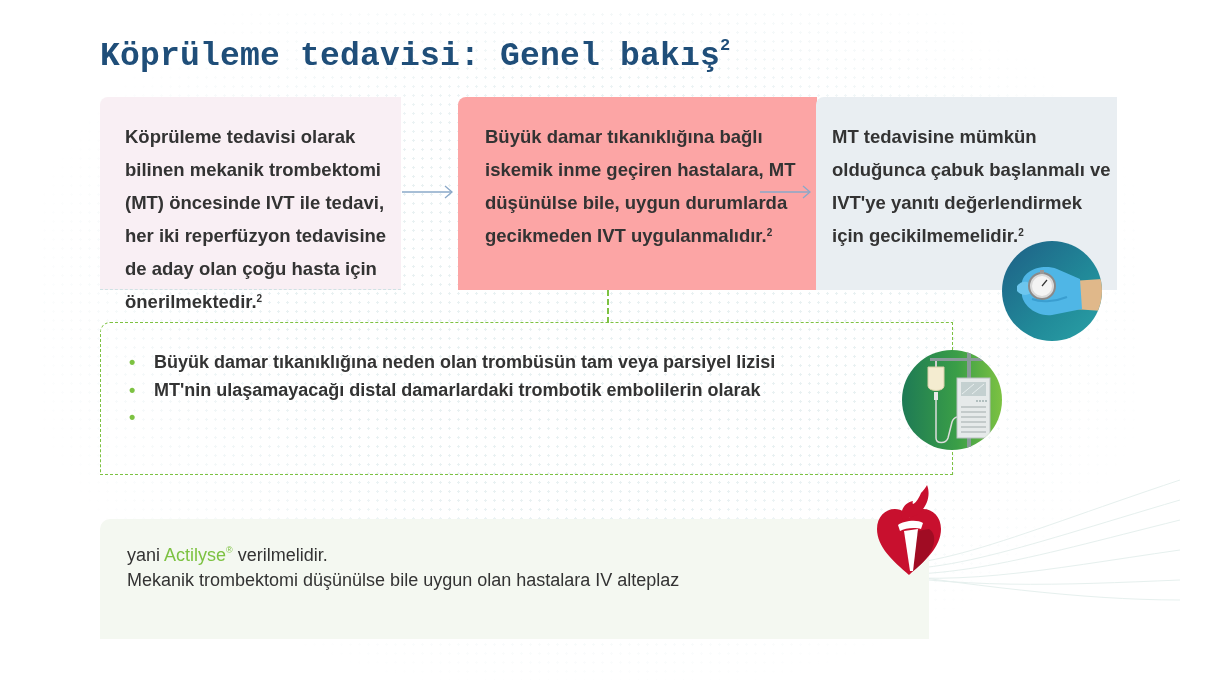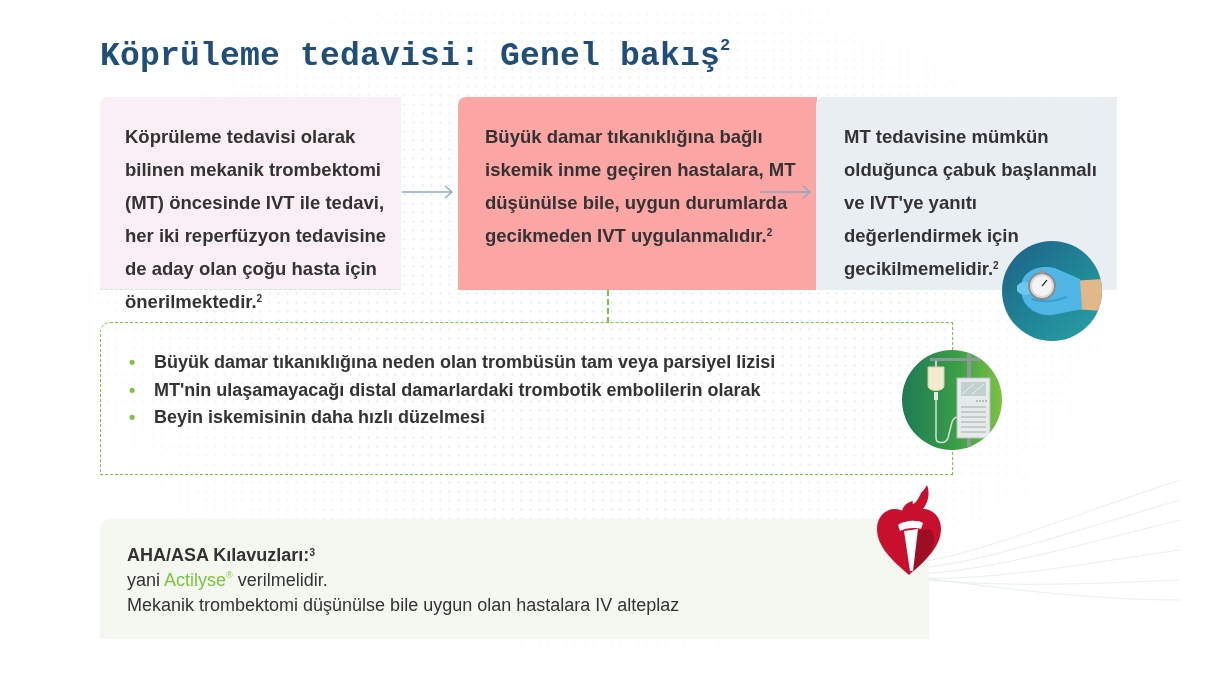--- a/index.html
+++ b/index.html
@@ -23,21 +23,21 @@
     font-family:Liberation Mono, monospace;
   }
   .title sup { font-size:17px; vertical-align:top; position:relative; top:-2px; }
   .box {
     position:absolute; box-sizing:border-box;
     font-size:18.5px; font-weight:bold; color:#333333; line-height:33px;
   }
   .box sup, .adv sup, .aha sup { font-size:10px; vertical-align:top; position:relative; top:-3px; }
   .box1 { left:100px; top:97px; width:301px; height:193px; background:#f9eff4; border-radius:8px 0 0 0; padding:23px 0 0 25px; border-bottom:1px dashed #cfe2e4; }
   .box2 { left:458px; top:97px; width:359px; height:193px; background:#fca5a5; border-radius:8px 0 0 0; padding:23px 0 0 27px; }
-  .box3 { left:816px; top:97px; width:301px; height:193px; background:#e9eef2; border-radius:8px 0 0 0; padding:23px 0 0 28px; }
+  .box3 { left:816px; top:97px; width:301px; height:193px; background:#e9eef2; border-radius:8px 0 0 0; padding:23px 0 0 16px; }
   .arrow { position:absolute; width:52px; height:14px; }
   .arrow1 { left:402px; top:185px; }
   .arrow2 { left:760px; top:185px; }
   .connector { position:absolute; left:607px; top:290px; width:0; height:33px; border-left:2px dashed #7dc242; }
   .adv {
     position:absolute; left:100px; top:322px; width:853px; height:153px; box-sizing:border-box;
     border:1.5px dashed #7dc242; border-radius:10px 0 0 0; padding:24px 0 0 27px;
   }
   .adv-heading { font-size:18px; font-weight:bold; color:#1a7a5a; line-height:24px; }
   .adv ul { list-style:none; margin:2px 0 0 0; padding:0; }
@@ -109,21 +109,21 @@
     <path d="M30 58 C40 62 55 60 65 56" stroke="#3a9ed0" stroke-width="2" fill="none"></path>
   </svg>
 </div>
 
 <div class="connector"></div>
 
 <div class="adv">
   <ul>
     <li><span class="bullet">•</span><span>Büyük damar tıkanıklığına neden olan trombüsün tam veya parsiyel lizisi</span></li>
     <li><span class="bullet">•</span><span>MT'nin ulaşamayacağı distal damarlardaki trombotik embolilerin olarak</span></li>
-    <li><span class="bullet">•</span><span>Beyin iskemisinin daha hızlı düzelmesi</span></li>
+    <li><span class="bullet">•</span></li>
   </ul>
 </div>
 
 <div class="circle circle-iv">
   <svg width="100" height="100" viewBox="0 0 100 100">
     <rect x="65" y="0" width="4" height="100" fill="#8a9a9a"></rect>
     <rect x="28" y="8" width="72" height="3" fill="#8a9a9a"></rect>
     <rect x="33" y="11" width="2" height="6" fill="#cfcfcf"></rect>
     <path d="M26 17 L42 17 L42 36 C42 42 26 42 26 36 Z" fill="#f4ecd0" stroke="#d8cfa8" stroke-width="1"></path>
     <rect x="32" y="42" width="4" height="8" fill="#e8e8e8"></rect>
@@ -143,23 +143,20 @@
         <line x1="59" y1="62" x2="84" y2="62"></line>
       <line x1="59" y1="67" x2="84" y2="67"></line>
         <line x1="59" y1="72" x2="84" y2="72"></line>
       <line x1="59" y1="77" x2="84" y2="77"></line>
         <line x1="59" y1="82" x2="84" y2="82"></line>
     </g>
   </svg>
 </div>
 
 <div class="aha">
-  <div class="aha-title">
-    <span>AHA/ASA Kılavuzları:</span><sup>3</sup>
-  </div>
   <div>
     <span>yani </span><span class="brand"><span>Actilyse</span><sup>®</sup></span><span> verilmelidir.</span>
   </div>
   <div>Mekanik trombektomi düşünülse bile uygun olan hastalara IV alteplaz</div>
 </div>
 
 <svg class="aha-logo" viewBox="0 0 72 92">
   <path d="M36 90 C20 76 4 62 4 44 C4 32 12 24 22 24 C29 24 33 28 36 33 C39 28 43 24 50 24 C60 24 68 32 68 44 C68 62 52 76 36 90 Z" fill="#c8102e"></path>
   <path d="M44 46 L56 44 C66 50 62 70 40 86 Z" fill="#8e0c20" opacity="0.7"></path>
   <path d="M25 40 C30 36 44 34 50 38 L48 44 C42 42 32 43 27 46 Z" fill="#ffffff"></path>

